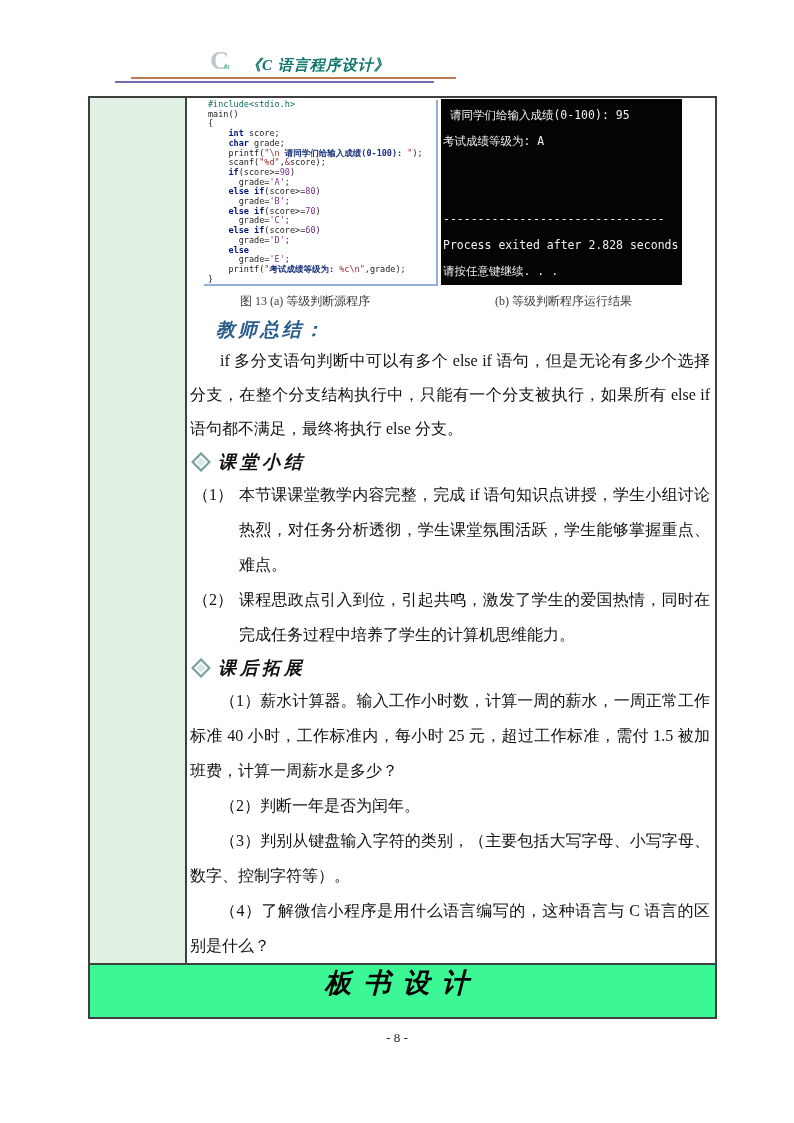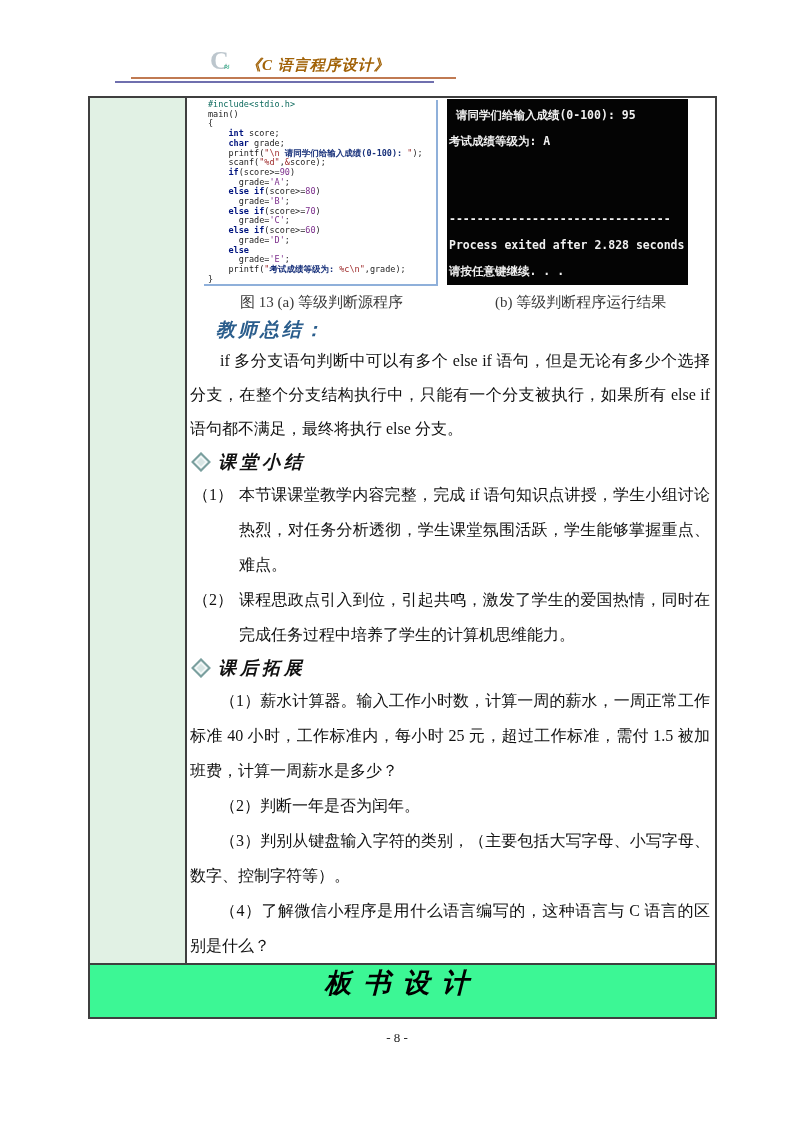--- a/index.html
+++ b/index.html
@@ -4,21 +4,21 @@
 <style>
   html,body{margin:0;padding:0;background:#ffffff;}
   .page{position:relative;width:794px;height:1123px;background:#fff;overflow:hidden;
         font-family:"Liberation Serif","DejaVu Serif",serif;color:#111;}
 
   
   .hdr-logo{position:absolute;left:210px;top:48px;font-family:"Liberation Serif",serif;
             font-size:26px;font-weight:bold;color:#bcc6cd;line-height:26px;}
   .hdr-logo .swoosh{position:absolute;left:14px;top:6px;font-size:10px;color:#38b28a;font-weight:bold;}
   .hdr-brand{position:absolute;left:246px;top:56px;font-size:15px;font-weight:bold;font-style:italic;
-             color:#a16207;letter-spacing:1px;}
+             color:#0f766e;letter-spacing:1px;}
   .hdr-line-orange{position:absolute;left:131px;top:77px;width:325px;height:2px;background:#c07a52;}
   .hdr-line-blue{position:absolute;left:115px;top:81px;width:319px;height:2px;background:#6f6fae;}
 
   
   .doc-table{position:absolute;left:88px;top:96px;width:629px;height:923px;
              border:2px solid #3f3f3f;display:flex;flex-direction:column;box-sizing:border-box;}
   .row1{display:flex;height:865px;}
   .left-cell{width:95px;background:#e1f1e4;border-right:2px solid #3f3f3f;}
   .content-cell{flex:1;background:#fff;padding:0 5px 0 3px;overflow:hidden;}
 
@@ -28,25 +28,25 @@
               font-family:"DejaVu Sans Mono",monospace;font-size:8.5px;line-height:9.7px;
               white-space:pre;border-right:2px solid #8fb0da;border-bottom:2px solid #8fb0da;
               padding-left:4px;overflow:hidden;}
   .tok-p{color:#232323;margin-top:32px;}
   .tok-k{color:#00147f;font-weight:bold;}
   .tok-s{color:#9e2a2a;}
   .tok-z{color:#17307a;font-weight:bold;}
   .tok-n{color:#7b2d8b;}
   .tok-pre{color:#0e6b5e;}
 
-  .console-box{position:absolute;left:257px;top:1px;width:241px;height:186px;background:#040404;
+  .console-box{position:absolute;left:251px;top:1px;width:241px;height:186px;background:#040404;
                color:#f0f0f0;font-family:"DejaVu Sans Mono",monospace;font-size:11.5px;
-               line-height:26px;white-space:pre;overflow:hidden;padding:3px 2px;box-sizing:border-box;font-weight:bold;}
+               line-height:26px;white-space:pre;overflow:hidden;padding:3px 2px;box-sizing:border-box;}
 
-  .caption-row{position:relative;height:24px;margin-top:2px;font-size:15px;color:#3a3a3a;}
+  .caption-row{position:relative;height:24px;margin-top:2px;font-size:12px;color:#3a3a3a;}
   .caption-a{position:absolute;left:50px;top:3px;}
   .caption-b{position:absolute;left:305px;top:3px;}
 
   
   .teacher-title{margin:3px 0 1px 26px;font-size:19px;font-weight:900;font-style:italic;
                  color:#2a5d8c;letter-spacing:3px;height:26px;}
   .body-para{margin:0;font-size:16px;line-height:34px;text-align:justify;text-indent:30px;}
   .section-head{display:flex;align-items:center;height:31px;margin-left:2px;}
   .diamond-icon{width:10px;height:10px;transform:rotate(45deg);background:#d8e6e5;
                 border:2px solid #7a9f9e;box-shadow:inset 0 0 0 2px #f2f7f7;margin:0 10px 0 2px;flex:none;}

